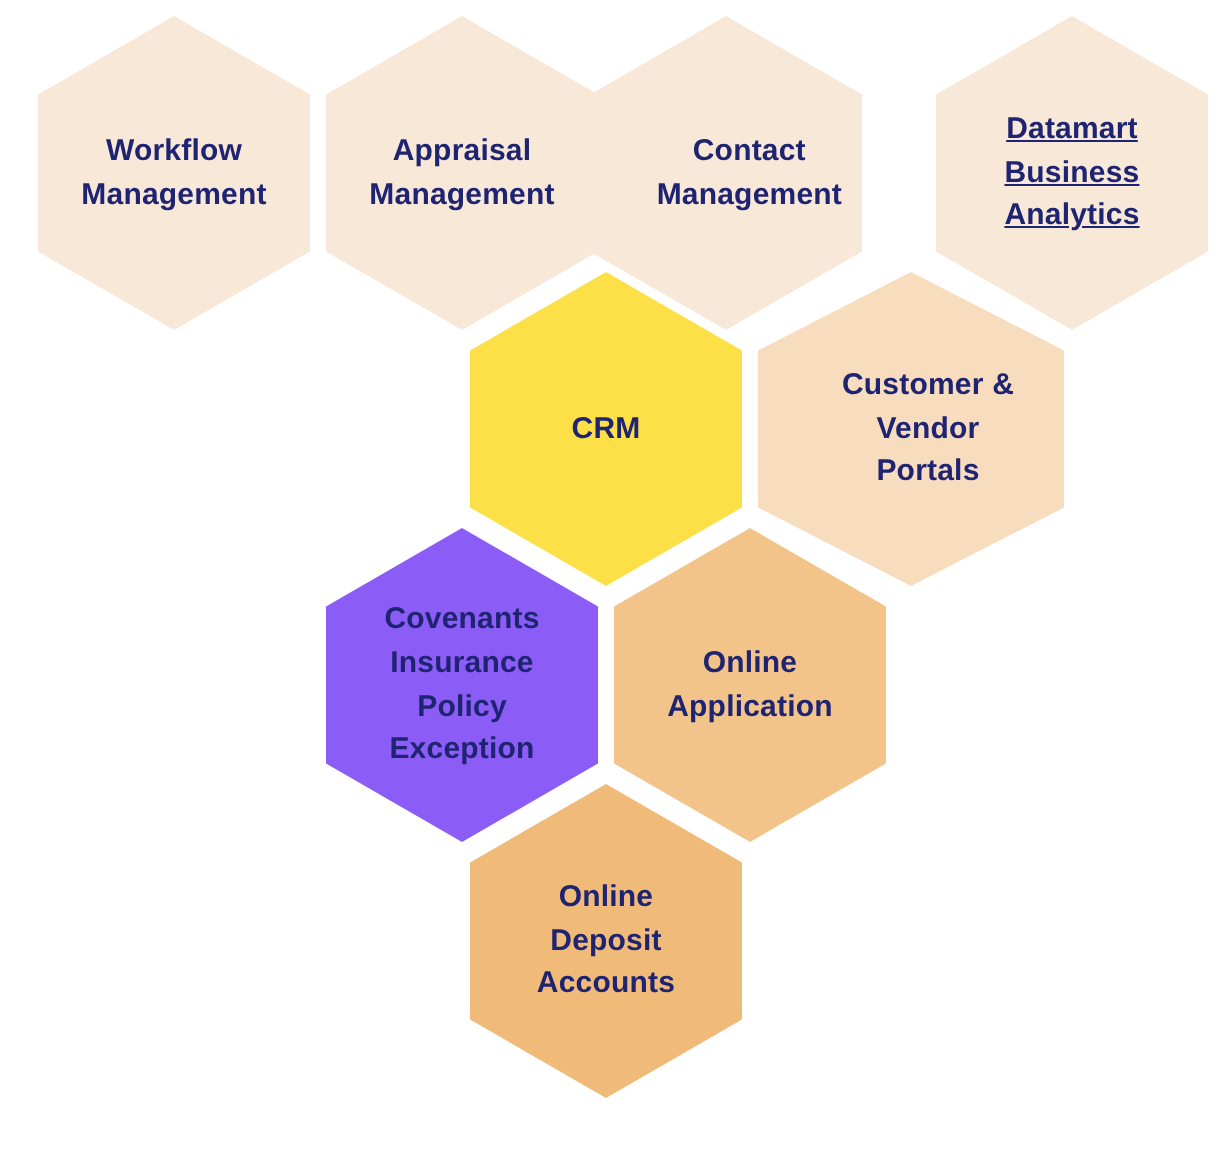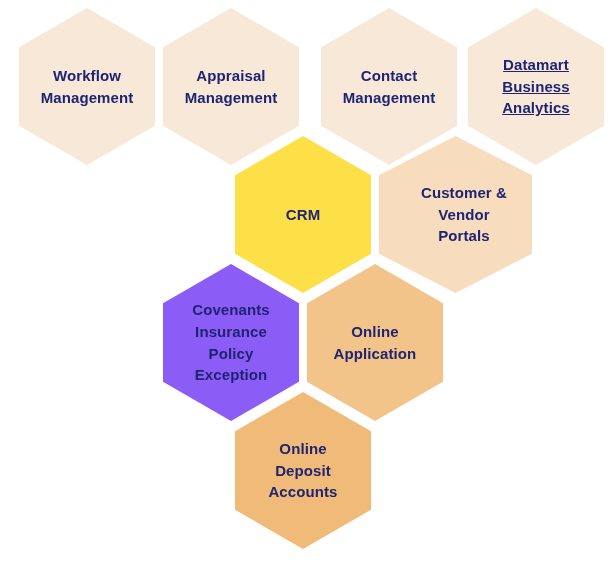--- a/index.html
+++ b/index.html
@@ -30,21 +30,21 @@
     white-space: pre-line;
     font-size: 15px;
     font-weight: 700;
     line-height: 1.45;
     letter-spacing: 0.1px;
     padding: 0 10px;
   }
   
   .p-r1c1 { left: 19px;  top: 8px; }
   .p-r1c2 { left: 163px; top: 8px; }
-  .p-r1c3 { left: 321px; top: 8px; }
+  .p-r1c3 { left: 295px; top: 8px; justify-content: flex-end; }
   .p-r1c4 { left: 468px; top: 8px; text-decoration: underline; }
   .p-r2c1 { left: 91px;  top: 136px; }
   .p-r2c2 { left: 235px; top: 136px; }
   .p-r2c3 { left: 379px; top: 136px; }
   .p-r3c1 { left: 163px; top: 264px; }
   .p-r3c2 { left: 307px; top: 264px; }
   .p-r4c1 { left: 235px; top: 392px; }
 </style>
 </head>
 <body>

